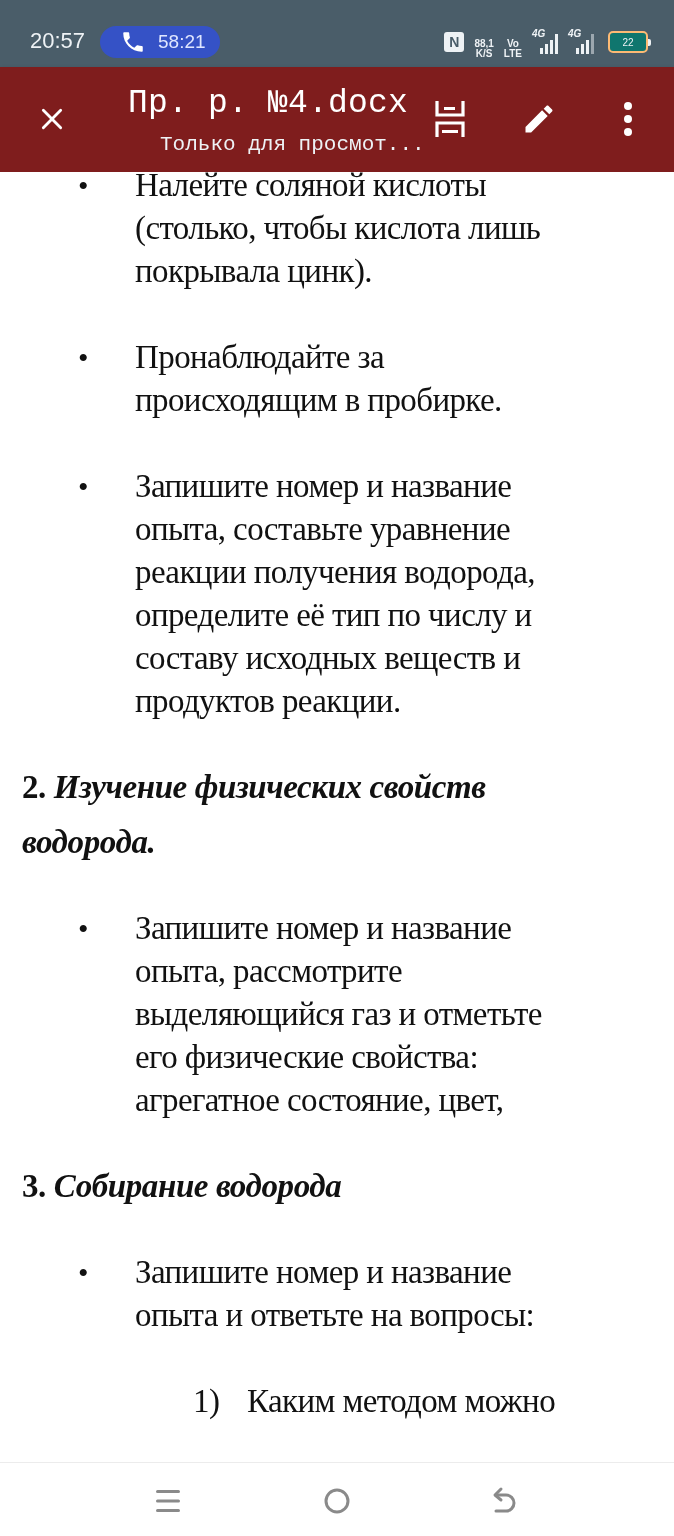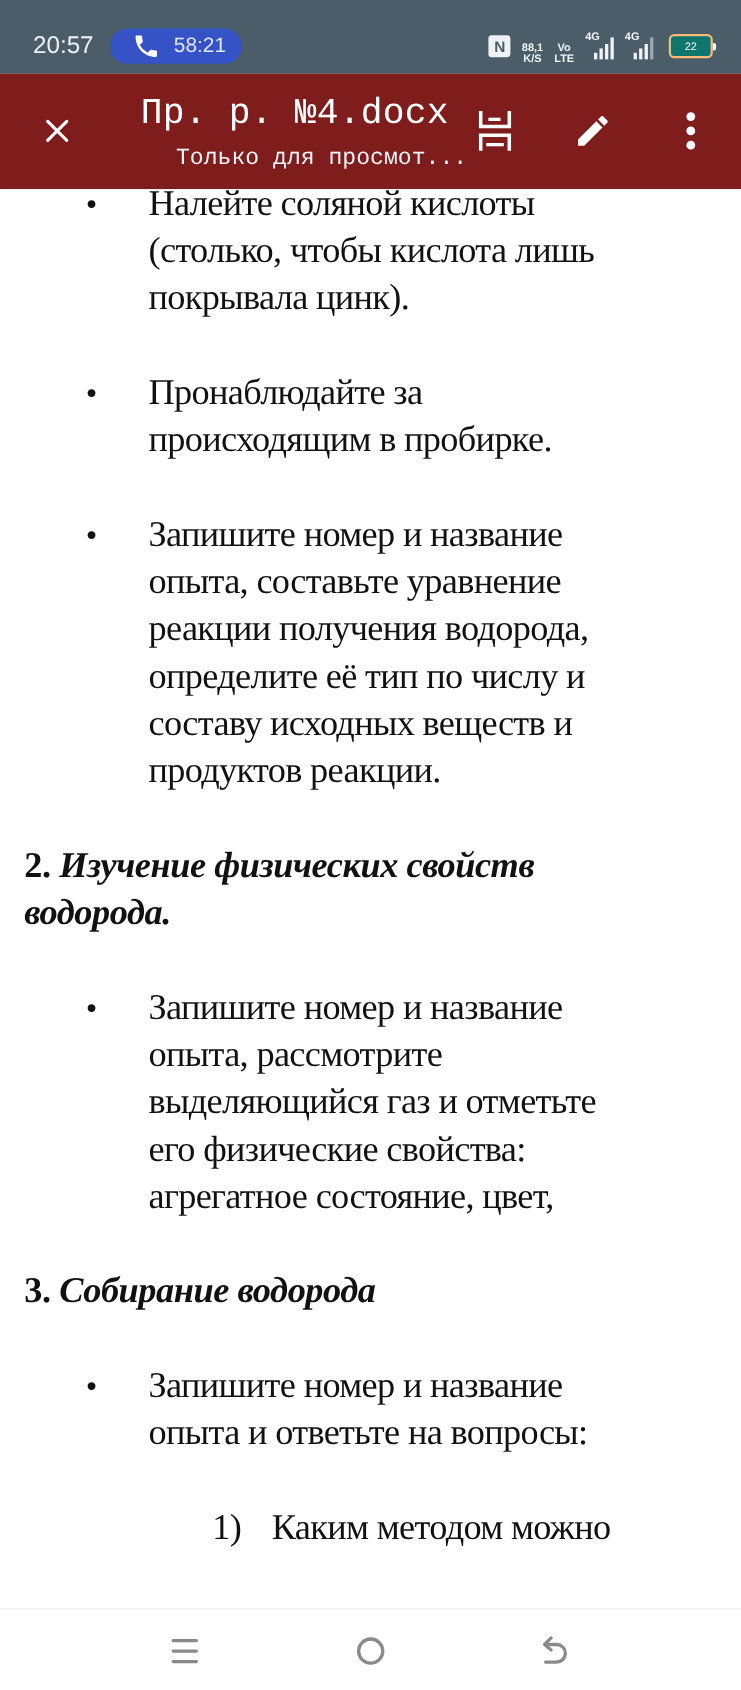--- a/index.html
+++ b/index.html
@@ -14,21 +14,21 @@
     .status-time { position: absolute; left: 30px; top: 28px; font-size: 22px; color: #eef2f5; }
     .call-pill {
       position: absolute; left: 100px; top: 26px; width: 120px; height: 32px;
       background: #3552c6; border-radius: 16px; display: flex; align-items: center;
     }
     .call-pill .phone { margin-left: 20px; width: 26px; height: 26px; }
     .call-pill .dur { margin-left: 12px; font-size: 19px; color: #dfe6ff; }
     .status-right { position: absolute; right: 26px; top: 28px; height: 28px; display: flex; align-items: center; gap: 10px; }
     .nfc { width: 20px; height: 20px; background: #eef2f5; border-radius: 3px; color: #4a5d69; font-size: 14px; font-weight: bold; display:flex; align-items:center; justify-content:center; }
     .tiny { font-size: 10px; line-height: 10px; font-weight: bold; text-align: center; color: #eef2f5; margin-top: 13px; }
-    .sig { display: flex; align-items: flex-end; gap: 2px; height: 24px; position: relative; }
+    .sig { display: flex; align-items: flex-end; gap: 2px; height: 24px; position: relative; font-style: italic; }
     .sig .lbl { position: absolute; top: -2px; left: 0; font-size: 10px; font-weight: bold; color: #eef2f5; }
     .sig .b { width: 3px; background: #eef2f5; }
     .battery { width: 40px; height: 22px; border: 2px solid #fdba74; border-radius: 5px; position: relative; display: flex; align-items: center; justify-content: center; font-size: 10px; color: #eef2f5; background: #0f766e; }
     .battery::after { content: ""; position: absolute; right: -5px; top: 6px; width: 3px; height: 7px; background: #eef2f5; border-radius: 0 2px 2px 0; }
 
     
     .app-bar {
       position: absolute; left: 0; top: 67px; width: 674px; height: 105px;
       background: #7f1d1d; color: #fff;
       box-shadow: 0 2px 4px rgba(0,0,0,0.25);
@@ -159,21 +159,21 @@
       <div>Запишите номер и название</div>
       <div>опыта, составьте уравнение</div>
       <div>реакции получения водорода,</div>
       <div>определите её тип по числу и</div>
       <div>составу исходных веществ и</div>
       <div>продуктов реакции.</div>
     </div>
 
     <div class="heading" style="margin-top:43px;">
       <div><span class="num">2.</span> <span class="txt">Изучение физических свойств</span></div>
-      <div class="txt" style="font-style:italic;">водорода.</div>
+      <div class="txt" style="font-style:italic;margin-top:12px;">водорода.</div>
     </div>
 
     <div class="bullet-item" style="margin-top:43px;">
       <span class="dot">•</span>
       <div>Запишите номер и название</div>
       <div>опыта, рассмотрите</div>
       <div>выделяющийся газ и отметьте</div>
       <div>его физические свойства:</div>
       <div>агрегатное состояние, цвет,</div>
     </div>

